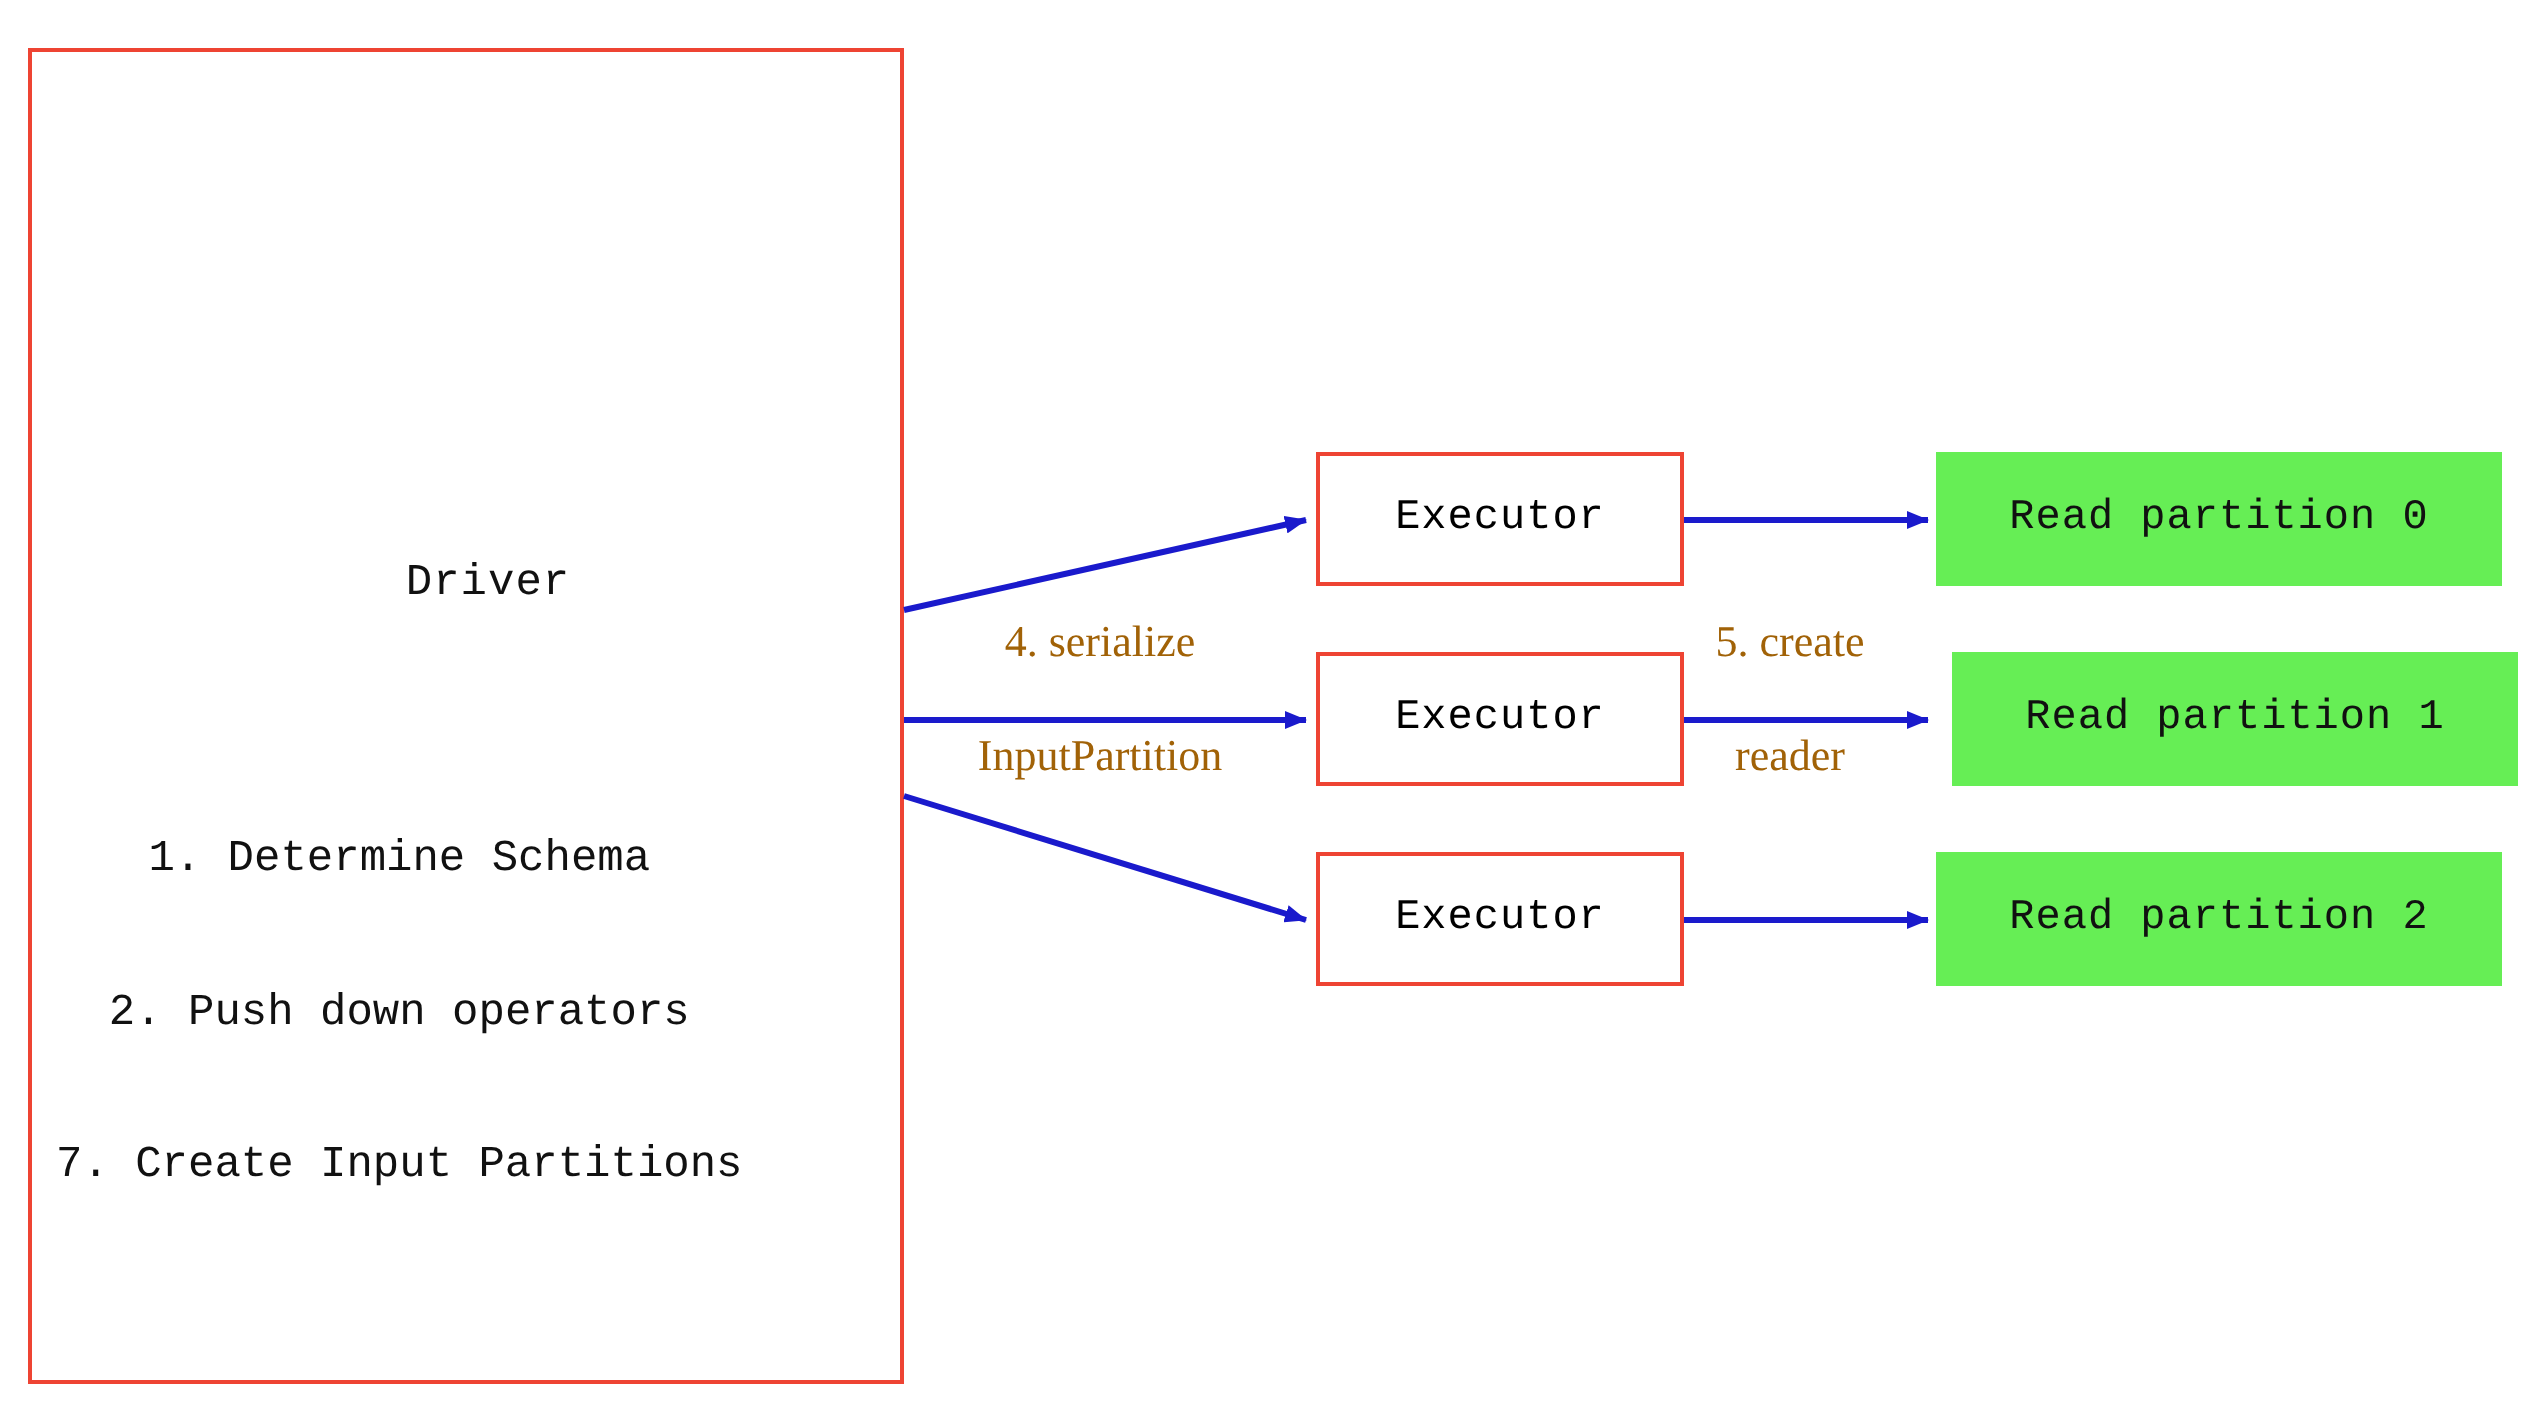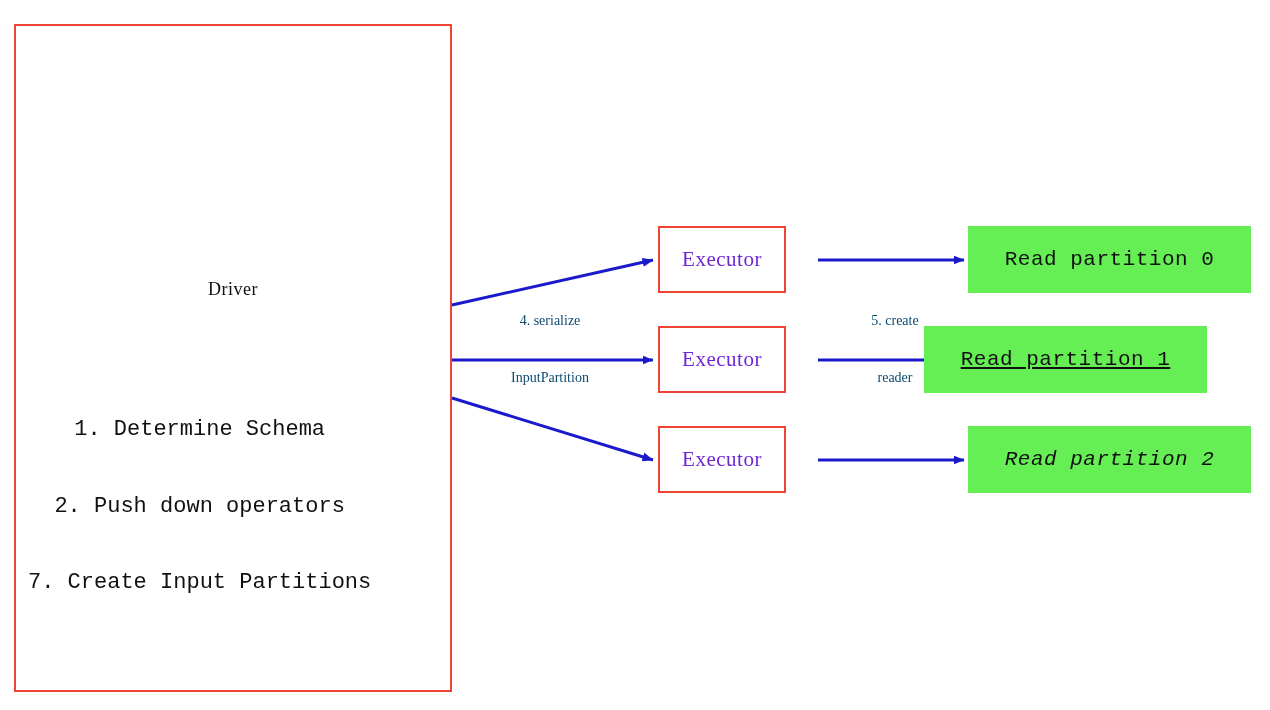--- a/index.html
+++ b/index.html
@@ -37,73 +37,73 @@
     left: 14px;
     top: 24px;
     width: 438px;
     height: 668px;
     border: 2px solid #ee4433;
     background: #ffffff;
     display: block;
   }
   .driver-title {
     position: absolute;
-    left: 0;
+    left: 11px;
     top: 253px;
     width: 434px;
     text-align: center;
-    font-family: Liberation Serif, serif;
-    font-size: 18px;
+    font-family: Liberation Mono, monospace;
+    font-size: 22px;
     color: #111111;
     letter-spacing: 0.5px;
     white-space: pre;
   }
   .driver-steps {
     position: absolute;
     left: 12px;
     top: 340px;
     font-family: "Liberation Mono", "DejaVu Sans Mono", monospace;
     font-size: 22px;
     line-height: 25.5px;
     color: #111111;
     white-space: pre;
   }
   .driver-step {
     white-space: pre;
     text-align: center;
   }
   .executor-box {
-    width: 128px;
+    width: 184px;
     height: 67px;
     border: 2px solid #ee4433;
     background: #ffffff;
-    font-family: Liberation Serif, serif;
+    font-family: Liberation Mono, monospace;
     font-size: 21px;
-    color: #6d28d9;
+    color: #000000;
     letter-spacing: 0.5px;
     white-space: pre;
   }
   .partition-box {
     width: 283px;
     height: 67px;
     border: none;
     background: #66ee55;
     font-family: "Liberation Mono", "DejaVu Sans Mono", monospace;
     font-size: 21px;
     color: #111111;
     letter-spacing: 0.5px;
     white-space: pre;
   }
   .edge-label {
     position: absolute;
     text-align: center;
     font-family: "Liberation Serif", "DejaVu Serif", serif;
-    font-size: 14px;
+    font-size: 22px;
     line-height: 25px;
-    color: #0c4a6e;
+    color: #a16207;
     white-space: nowrap;
   }
   .edge-label .l2 {
     display: block;
     margin-top: 32px;
   }
   .lbl-serialize {
     left: 455px;
     top: 308px;
     width: 190px;
@@ -163,20 +163,20 @@
   <div class="node executor-box" style="left:658px; top:326px;">
     <span>Executor</span>
   </div>
   <div class="node executor-box" style="left:658px; top:426px;">
     <span>Executor</span>
   </div>
 
   <div class="node partition-box" style="left:968px; top:226px;">
     <span>Read partition 0</span>
   </div>
-  <div class="node partition-box" style="left:924px; top:326px;text-decoration:underline;">
+  <div class="node partition-box" style="left:976px; top:326px;">
     <span>Read partition 1</span>
   </div>
-  <div class="node partition-box" style="left:968px; top:426px;font-style:italic;">
+  <div class="node partition-box" style="left:968px; top:426px;">
     <span>Read partition 2</span>
   </div>
 
 </div>
 
 </body></html>

